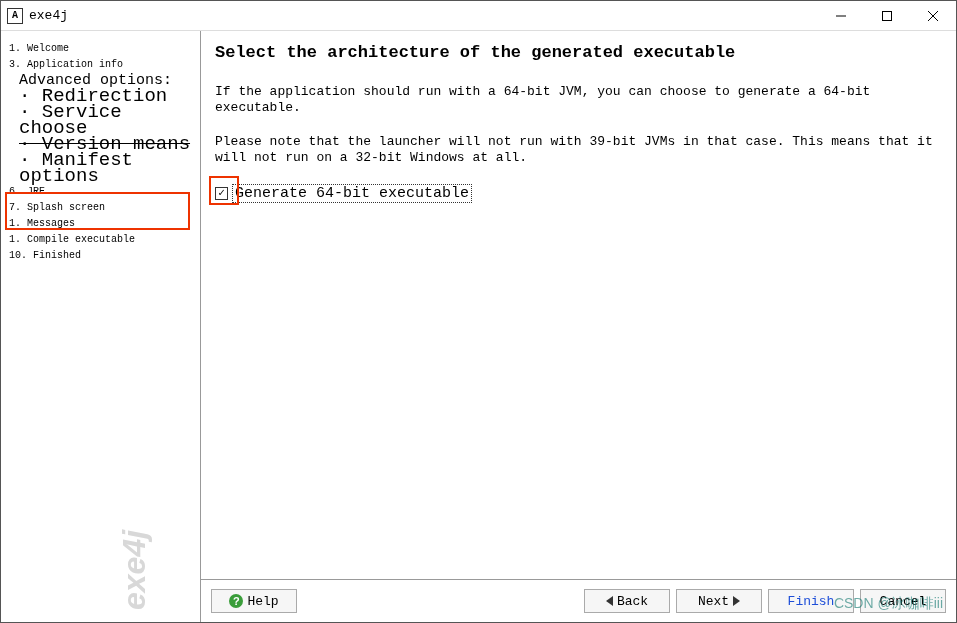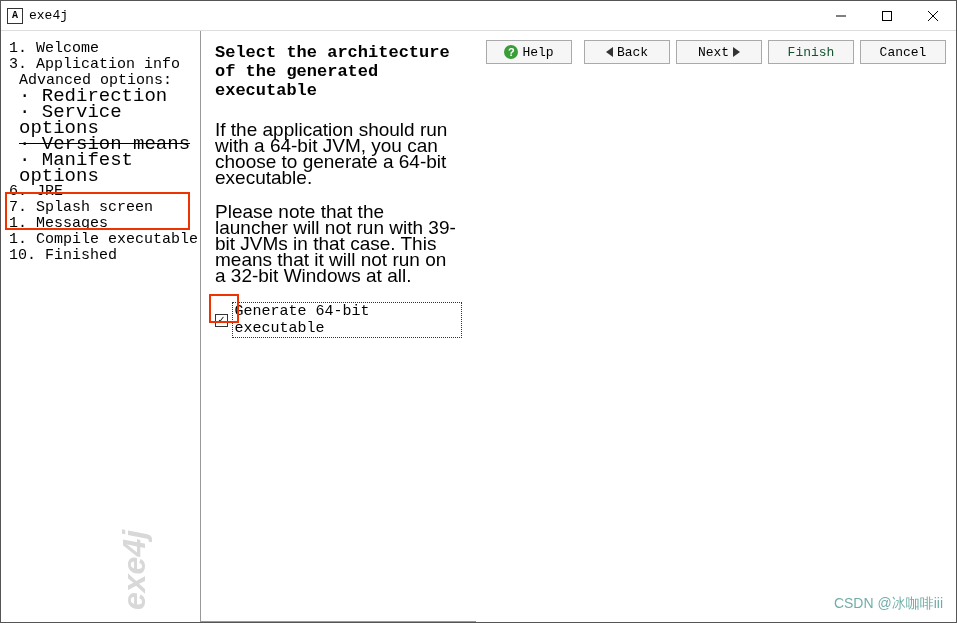--- a/index.html
+++ b/index.html
@@ -63,21 +63,21 @@
     }
     .sidebar {
       width: 200px;
       border-right: 1px solid #999;
       padding: 10px 0 0 6px;
       position: relative;
       background: #fff;
     }
     .nav-item {
       font-family: "Courier New", monospace;
-      font-size: 15px;
+      font-size: 10px;
       line-height: 16px;
       white-space: nowrap;
       padding: 0 0 0 2px;
       cursor: pointer;
     }
     .nav-sub-header {
       font-family: "Courier New", monospace;
       font-size: 15px;
       line-height: 15px;
       padding-left: 12px;
@@ -109,38 +109,38 @@
       font-family: Arial, sans-serif;
       font-size: 32px;
       font-weight: bold;
       font-style: italic;
       color: #d8d8d8;
       white-space: nowrap;
     }
     .main {
       flex: 1;
       display: flex;
-      flex-direction: row;
+      flex-direction: column;
       padding: 0;
     }
     .main-content {
       flex: 1;
       padding: 12px 14px 0 14px;
       border-bottom: 1px solid #999;
       position: relative;
     }
     .heading {
       font-family: "Courier New", monospace;
       font-size: 17px;
       font-weight: bold;
       margin-bottom: 22px;
     }
     .para {
-      font-family: Liberation Sans, sans-serif;
-      font-size: 19px;
+      font-family: Liberation Mono, monospace;
+      font-size: 13px;
       line-height: 16px;
       margin-bottom: 18px;
     }
     .checkbox-row {
       display: flex;
       align-items: center;
       margin-top: 8px;
       position: relative;
     }
     .highlight-box2 {
@@ -188,21 +188,21 @@
       border: 1px solid #aaa;
       font-family: "Courier New", monospace;
       font-size: 13px;
       display: flex;
       align-items: center;
       justify-content: center;
       cursor: pointer;
       gap: 4px;
     }
     .btn.disabled {
-      color: #14532d;
+      color: #1d4ed8;
       cursor: default;
     }
     .help-icon {
       width: 14px;
       height: 14px;
       border-radius: 50%;
       background: #3a9d3a;
       color: #fff;
       font-size: 11px;
       font-weight: bold;
@@ -256,21 +256,21 @@
       </div>
     </div>
   </div>
 
   <div class="body-area">
     <div class="sidebar">
       <div class="nav-item">1. Welcome</div>
       <div class="nav-item">3. Application info</div>
       <div class="nav-sub-header">Advanced options:</div>
       <div class="nav-sub-item">· Redirection</div>
-      <div class="nav-sub-item">· Service options</div>
+      <div class="nav-sub-item">· Service choose</div>
       <div class="nav-sub-item strike">· Version means</div>
       <div class="nav-sub-item">· Manifest options</div>
       <div class="nav-item">6. JRE</div>
       <div class="nav-item">7. Splash screen</div>
       <div class="nav-item">1. Messages</div>
       <div class="nav-item">1. Compile executable</div>
       <div class="nav-item">10. Finished</div>
       <div class="highlight-box1"></div>
       <div class="sidebar-logo">exe4j</div>
     </div>

